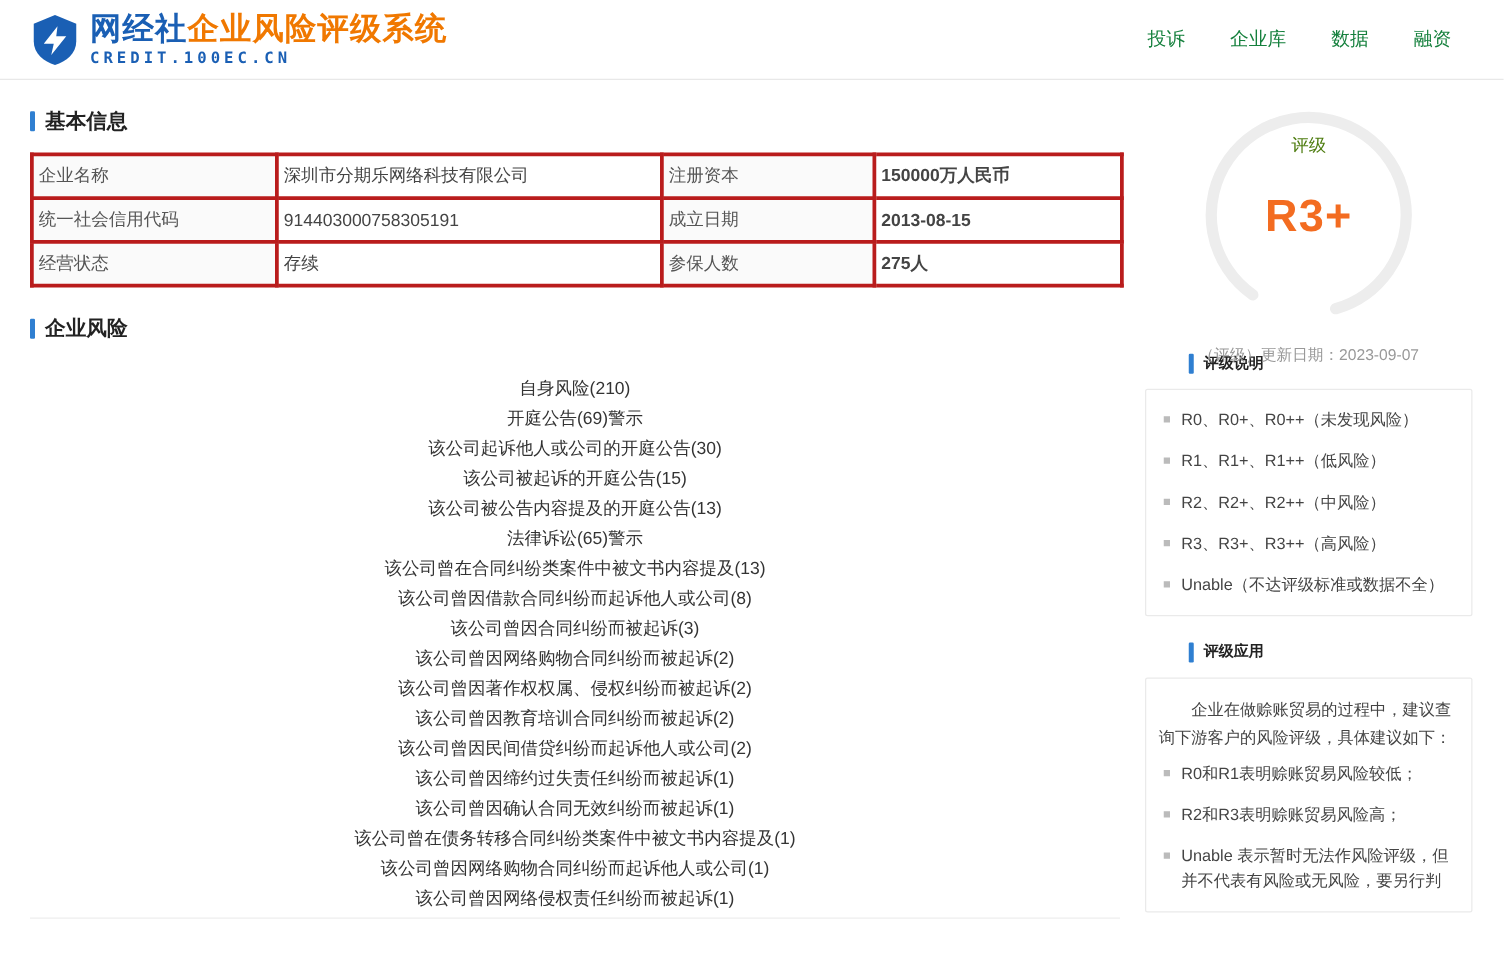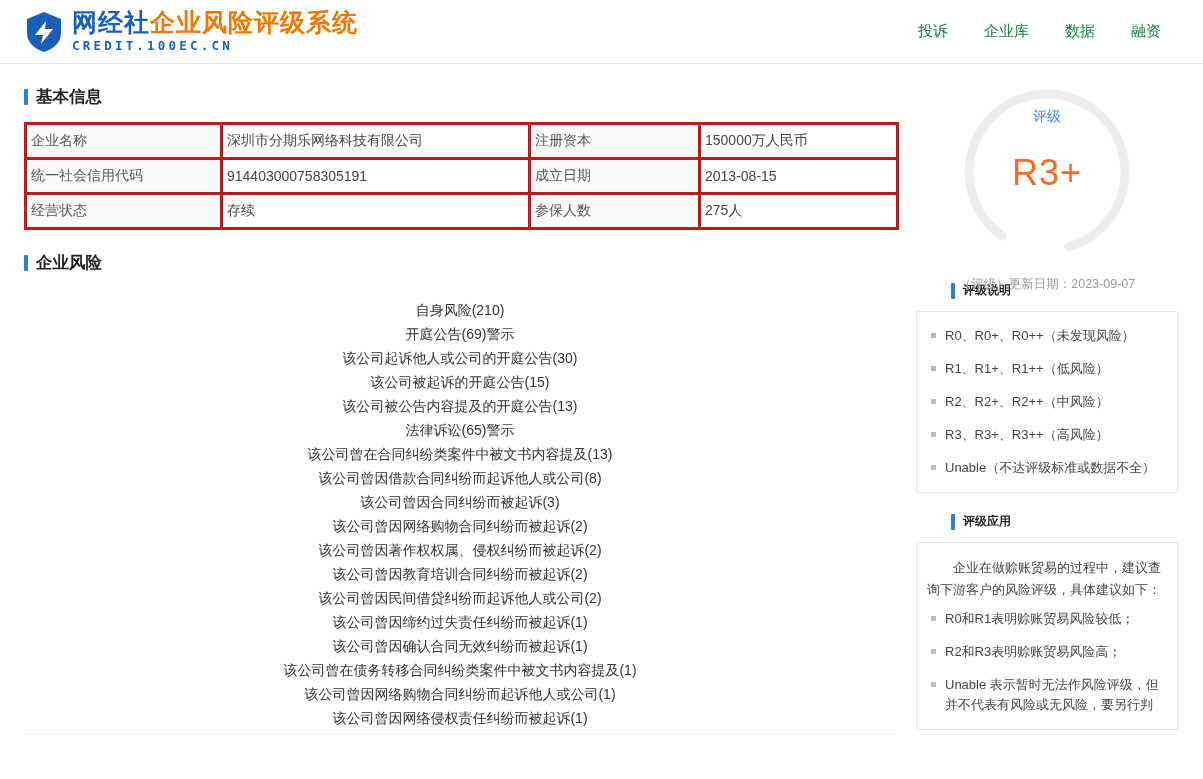--- a/index.html
+++ b/index.html
@@ -103,21 +103,21 @@
     color: #444;
     vertical-align: middle;
     overflow: hidden;
     white-space: nowrap;
     text-overflow: ellipsis;
   }
   table.info td.lbl { background: #fafafa; color: #555; }
   .c1 { width: 196px; }
   .c2 { width: 308px; }
   .c3 { width: 170px; }
-  .c4 { width: 198px; }
+  .c4 { width: 198px; font-weight: bold; }
 
   
   .risk-wrap {
     border-bottom: 1px solid #eee;
     padding-bottom: 2px;
     margin-bottom: 12px;
   }
   .risk-list {
     text-align: center;
     padding: 10px 0 2px 0;
@@ -140,28 +140,28 @@
     width: 180px;
     height: 180px;
     margin: 0 auto;
   }
   .rating-ring svg { display: block; }
   .rating-label {
     position: absolute;
     top: 26px;
     left: 0; right: 0;
     font-size: 14px;
-    color: #3b82f6;
+    color: #4d7c0f;
   }
   .rating-value {
     position: absolute;
     top: 70px;
     left: 0; right: 0;
     font-size: 36px;
-    font-weight: normal;
+    font-weight: bold;
     color: #f36c21;
     letter-spacing: 1px;
   }
   .rating-meta {
     margin-top: 14px;
     text-align: center;
     font-size: 12.5px;
     color: #999;
   }
 

